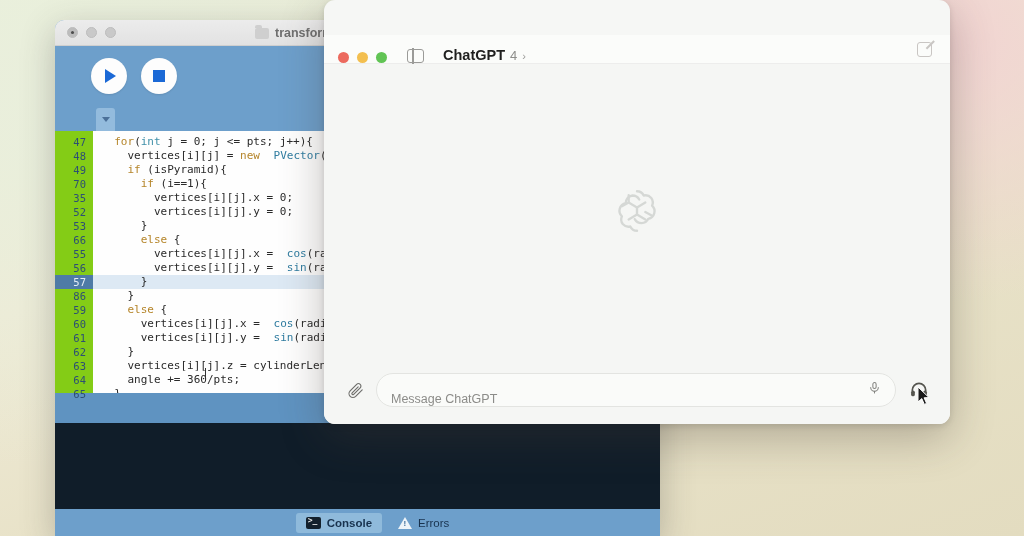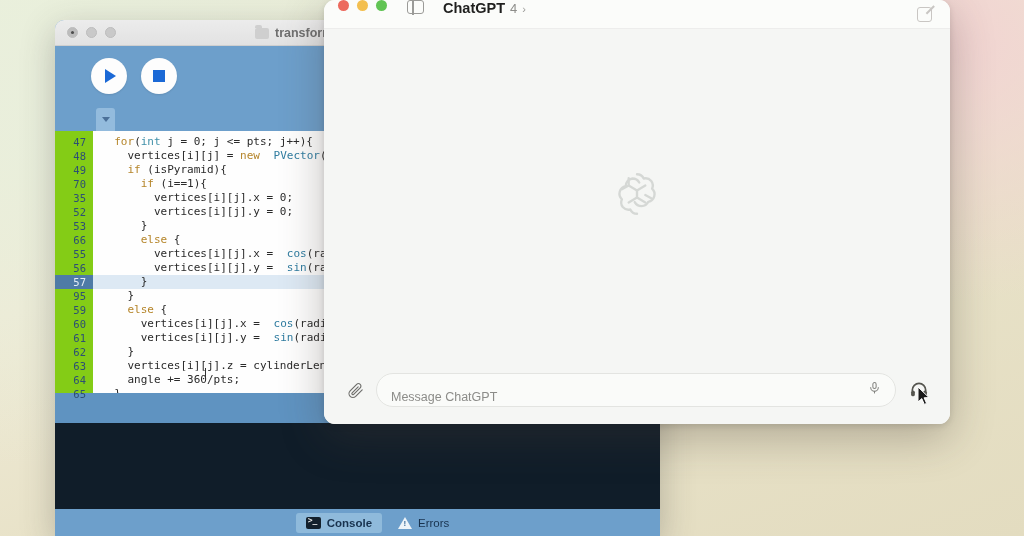--- a/index.html
+++ b/index.html
@@ -213,23 +213,24 @@
     width: 626px; height: 424px;
     background: #f6f7f5;
     border-radius: 11px;
     box-shadow: 0 14px 44px rgba(70,60,55,0.33), 0 2px 6px rgba(0,0,0,0.12);
     overflow: hidden;
     display: flex; flex-direction: column;
   }
   #gpt-titlebar {
     height: 29px; flex: 0 0 29px;
     background: #fbfcfa;
-    display: flex; align-items: flex-start;
+    display: flex; align-items: flex-end;
     position: relative;
     border-bottom: 1px solid #ededec;
+    margin-top: 35px;
   }
   .gpt-lights { display: flex; gap: 8px; margin-left: 14px; }
   .gpt-light { width: 11px; height: 11px; border-radius: 50%; }
   #gpt-light-close { background: #ec6a5e; }
   #gpt-light-min   { background: #f3bf4f; }
   #gpt-light-max   { background: #61c454; }
   #sidebar-toggle-icon {
     margin-left: 20px;
     width: 17px; height: 14px;
     border: 1.6px solid #9b9b98;
@@ -282,22 +283,22 @@
     display: flex; align-items: center; justify-content: center;
     flex: 0 0 22px;
     margin-left: 6px;
   }
   #input-pill {
     flex: 1;
     height: 34px;
     background: #fafbf9;
     border: 1px solid #e3e4e1;
     border-radius: 18px;
-    display: flex; align-items: flex-start;
-    padding: 16px 14px;
+    display: flex; align-items: flex-end;
+    padding: 0 14px;
     position: relative;
   }
   #message-placeholder {
     font-size: 12.5px; color: #8c8c89;
   }
   #mic-icon {
     position: absolute; right: 14px; top: 50%;
     transform: translateY(-50%);
   }
   #voice-mode-button {
@@ -355,21 +356,21 @@
           <div class="gutter-num">48</div>
           <div class="gutter-num">49</div>
           <div class="gutter-num">70</div>
           <div class="gutter-num">35</div>
           <div class="gutter-num">52</div>
           <div class="gutter-num">53</div>
           <div class="gutter-num">66</div>
           <div class="gutter-num">55</div>
           <div class="gutter-num">56</div>
           <div class="gutter-num active">57</div>
-          <div class="gutter-num">95</div>
+          <div class="gutter-num">86</div>
           <div class="gutter-num">59</div>
           <div class="gutter-num">60</div>
           <div class="gutter-num">61</div>
           <div class="gutter-num">62</div>
           <div class="gutter-num">63</div>
           <div class="gutter-num">64</div>
           <div class="gutter-num">65</div>
         </div>
       <div id="code-area">
         <div class="code-line">  <span class="kw">for</span>(<span class="kw2">int</span> j = 0; j &lt;= pts; j++){</div>

